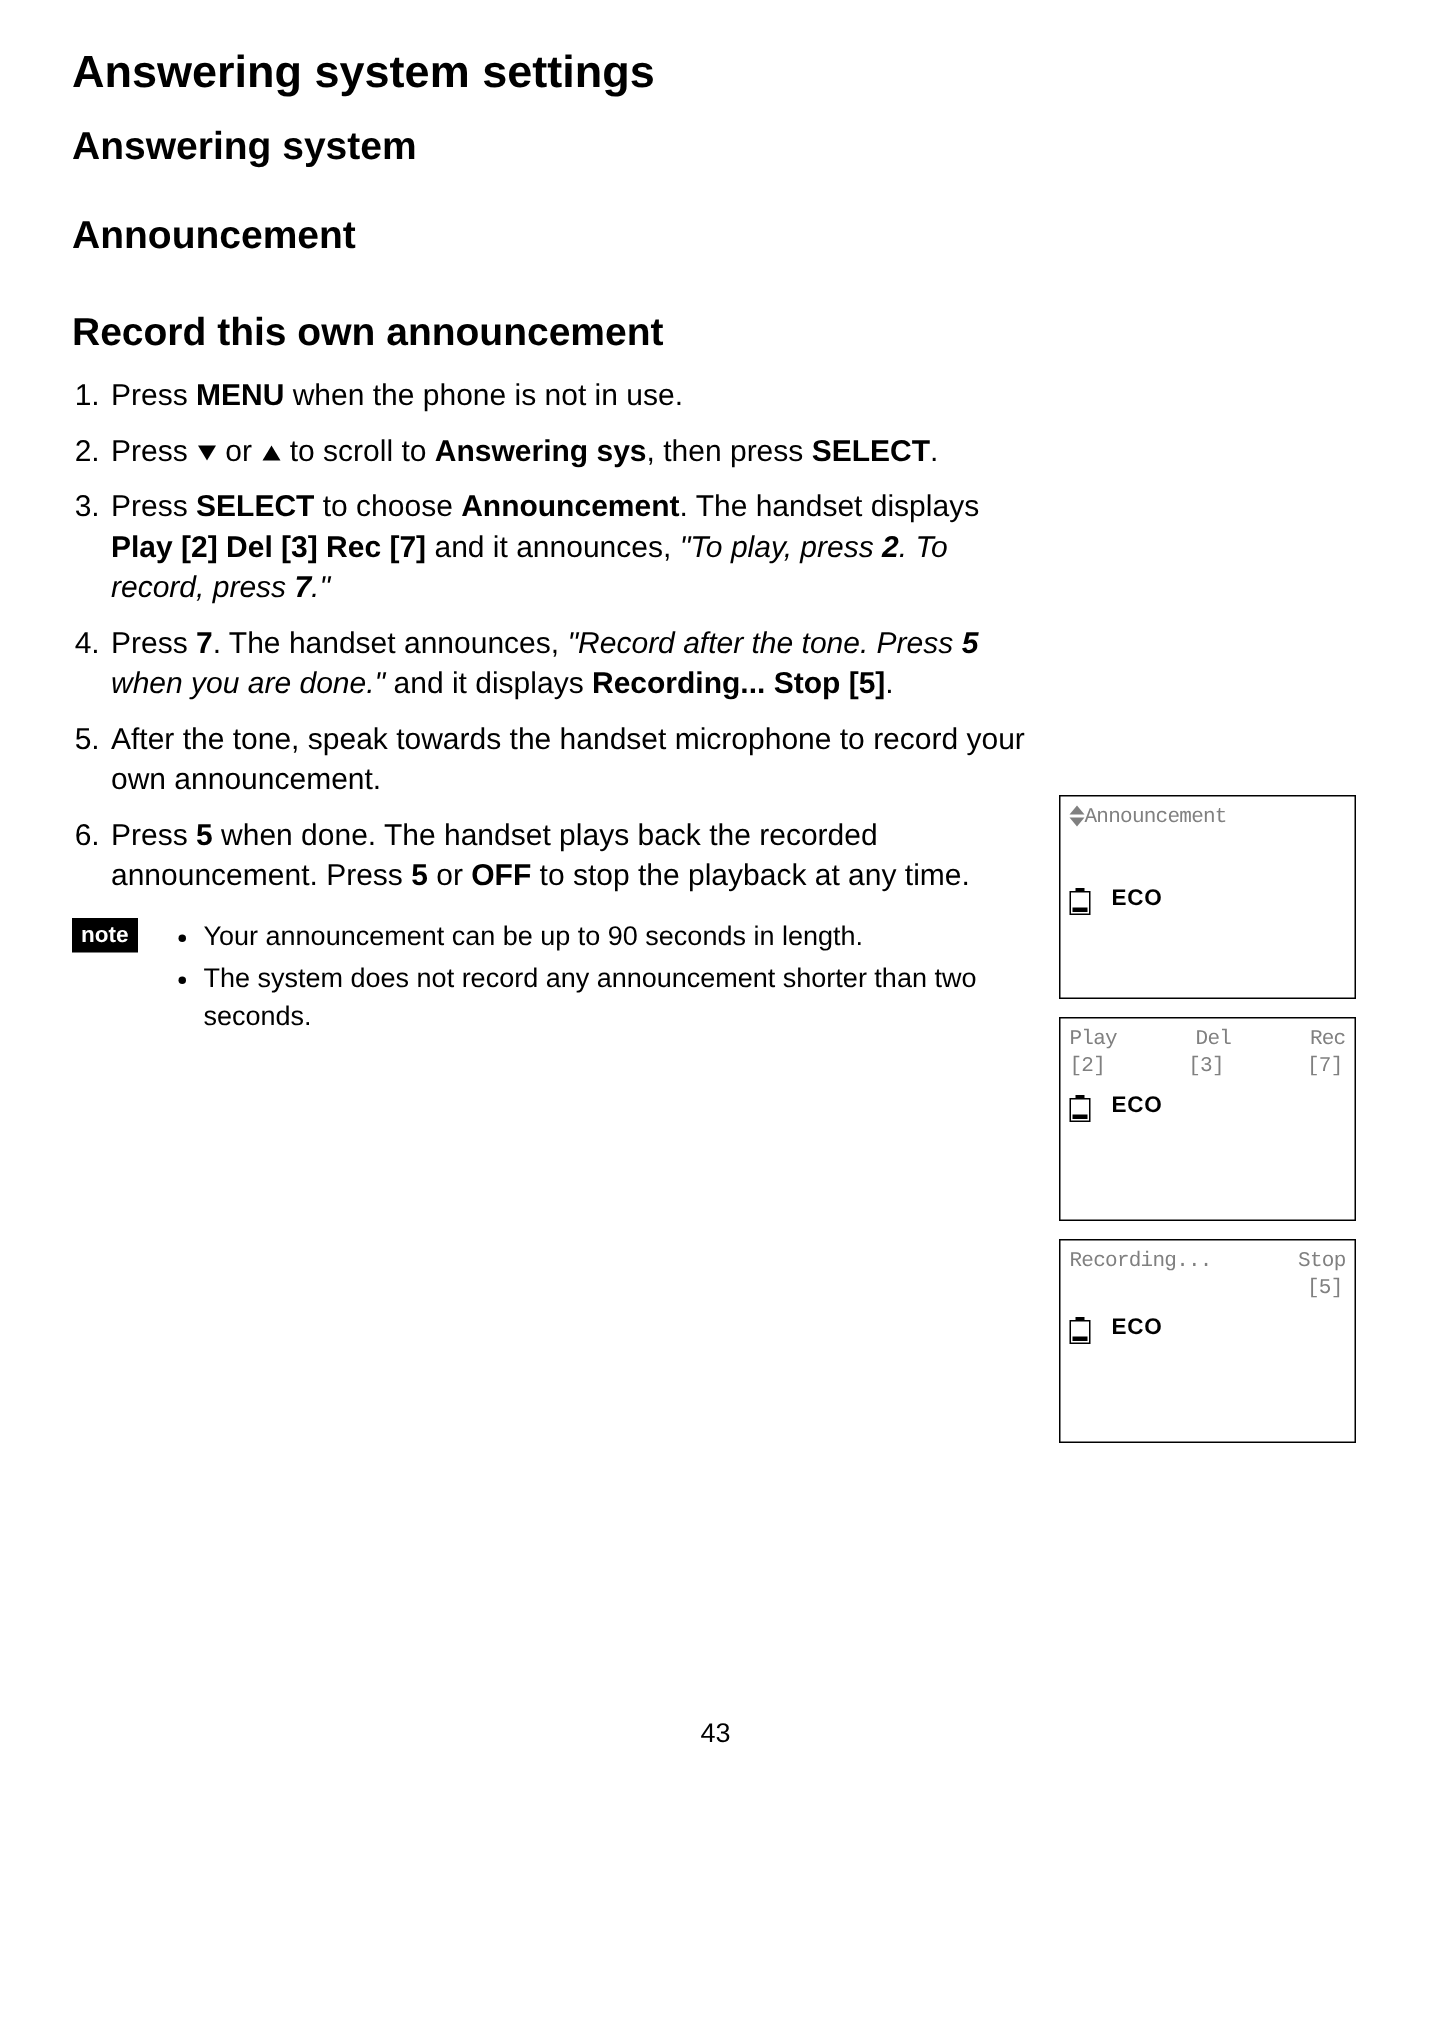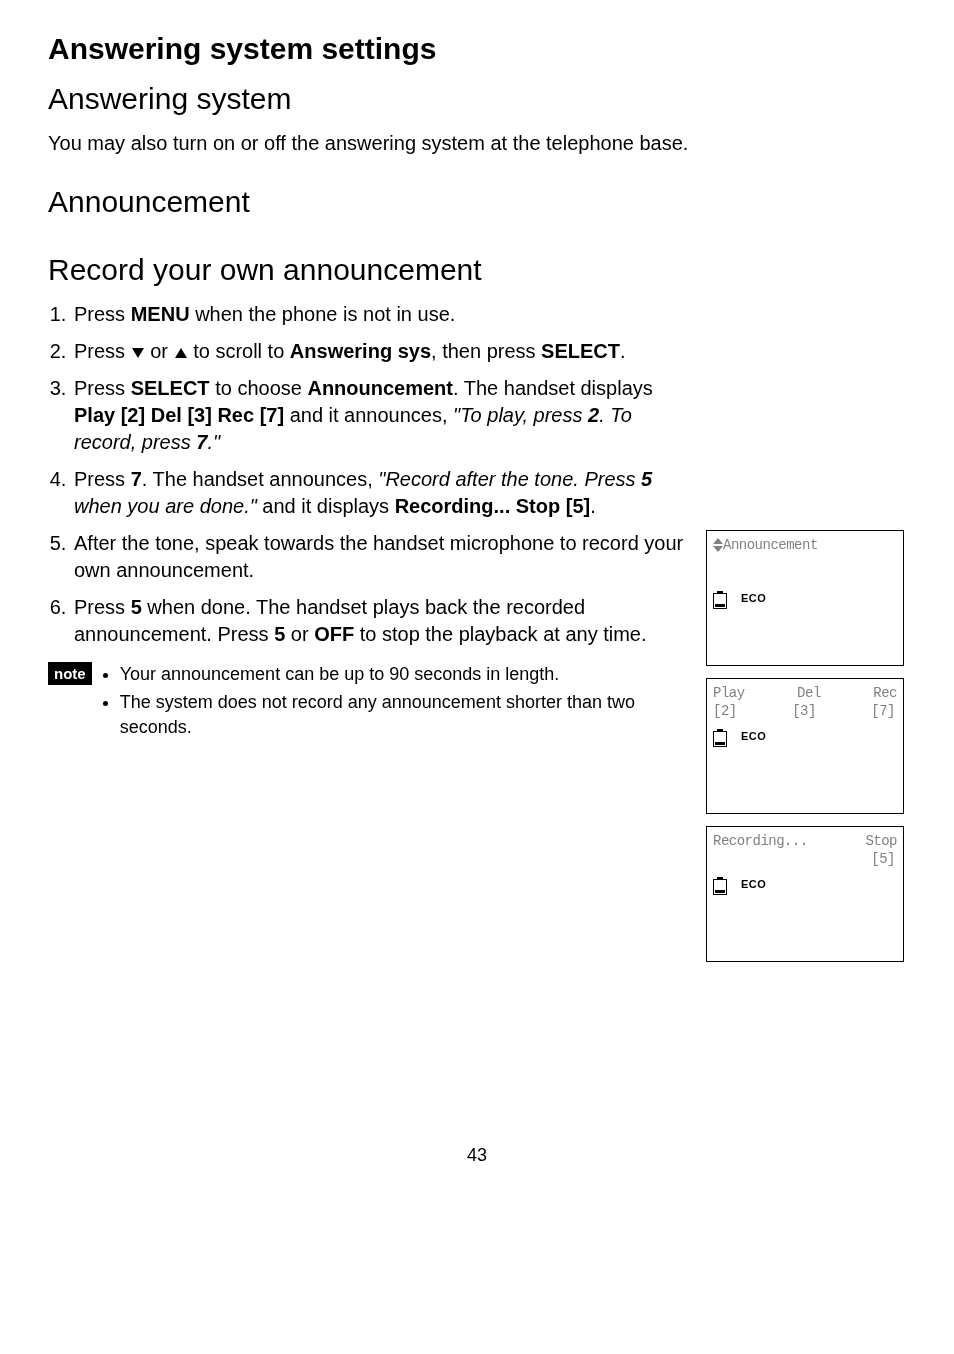--- a/index.html
+++ b/index.html
@@ -24,22 +24,22 @@
     float: right;
     width: 200px;
     margin-top: 498px;
   }
   h1 {
     font-size: 30px;
     font-weight: bold;
     margin: 0 0 16px 0;
   }
   h2 {
-    font-size: 30px;
-    font-weight: normal;
+    font-size: 26px;
+    font-weight: bold;
     margin: 0 0 14px 0;
   }
   p {
     font-size: 20px;
     line-height: 1.35;
     margin: 0 0 16px 0;
   }
   .wideblock {
     width: 850px;
   }
@@ -50,20 +50,21 @@
     margin: 0 0 14px 0;
   }
   ol li {
     margin-bottom: 10px;
     padding-left: 2px;
   }
   .noteblock {
     display: flex;
     align-items: flex-start;
     margin-top: 8px;
+    gap: 16px;
   }
   .note-badge {
     background: #000000;
     color: #ffffff;
     font-weight: bold;
     font-size: 15px;
     padding: 3px 6px;
     margin-right: 10px;
     flex: 0 0 auto;
   }
@@ -101,21 +102,21 @@
     justify-content: space-between;
     padding-right: 2px;
   }
   .screen .iconline {
     margin-top: 12px;
     display: flex;
     align-items: center;
   }
   .eco-label {
     font-family: Arial, sans-serif;
-    font-size: 11px;
+    font-size: 15px;
     font-weight: bold;
     letter-spacing: 0.5px;
     color: #000;
     margin-left: 2px;
     position: relative;
     top: -3px;
     padding-left: 12px;
   }
   .italic {
     font-style: italic;
@@ -185,26 +186,25 @@
 </head>
 <body>
 
 <div class="page">
   <div class="main">
 
     <h1>Answering system settings</h1>
 
     <div class="wideblock">
       <h2>Answering system</h2>
-      <p>You may also turn on or off the answering system at the telephone base.</p>
 
       <h2 style="margin-top:28px">Announcement</h2>
     </div>
 
-    <h2 style="margin-top:34px">Record your own announcement</h2>
+    <h2 style="margin-top:34px">Record this own announcement</h2>
 
     <ol>
       <li>
         <span>Press </span><span class="bold">MENU</span><span> when the phone is not in use.</span>
       </li>
       <li>
         <span>Press </span><span class="arrow-down"></span><span> or </span><span class="arrow-up"></span><span> to scroll to </span><span class="bold">Answering sys</span><span>, then press </span><span class="bold">SELECT</span><span>.</span>
       </li>
       <li>
         <span>Press </span><span class="bold">SELECT</span><span> to choose </span><span class="bold">Announcement</span><span>. The handset displays </span><span class="bold">Play [2] Del [3] Rec [7]</span><span> and it announces, </span><span class="italic">"To play, press </span><span class="italic bold">2</span><span class="italic">. To record, press </span><span class="italic bold">7</span><span class="italic">."</span>

